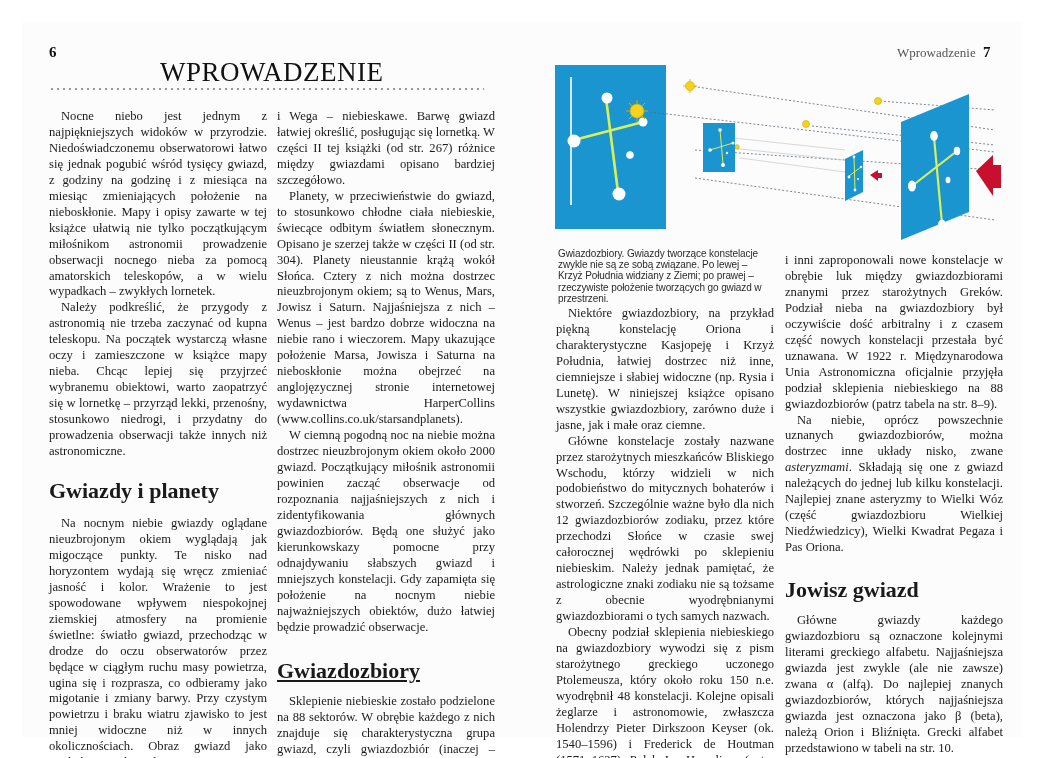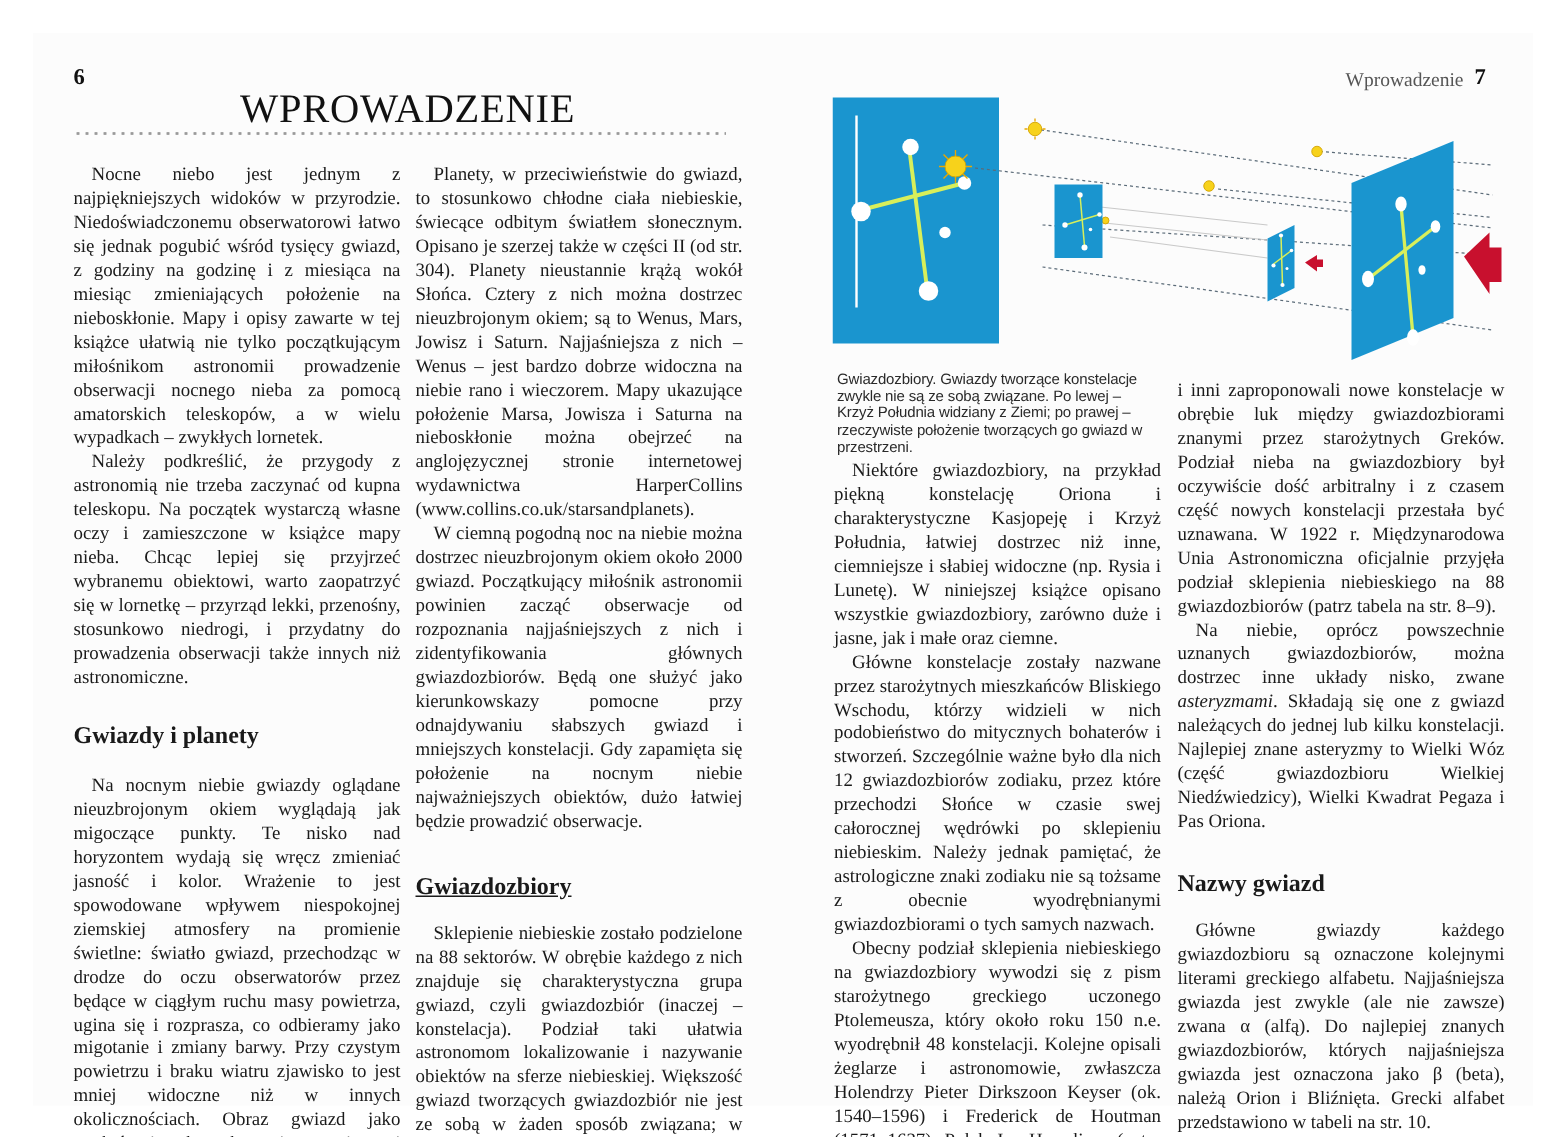--- a/index.html
+++ b/index.html
@@ -14,21 +14,21 @@
   .running-head { position: absolute; left: 897px; top: 45px; font-size: 13px; color: #555; }
 
   .chapter-title { position: absolute; left: 160px; top: 57px; font-size: 27px; letter-spacing: 0.5px; color: #111; font-weight: normal; }
   .dotted-rule { position: absolute; left: 49px; top: 88px; width: 435px; height: 2px;
     background-image: radial-gradient(circle, #9a9a9a 0.9px, transparent 1.1px);
     background-size: 6px 2px; background-repeat: repeat-x; }
 
   .col { position: absolute; font-size: 12.6px; line-height: 15.95px; text-align: justify; hyphens: manual; }
   .col p { text-indent: 12px; }
   .col p.first { text-indent: 12px; }
-  .col h2 { font-size: 16px; font-weight: bold; text-indent: 0; line-height: 20px; margin: 0; }
+  .col h2 { font-size: 22px; font-weight: bold; text-indent: 0; line-height: 20px; margin: 0; }
 
   .col1 { left: 49px; top: 109px; width: 218px; }
   .col2 { left: 277px; top: 109px; width: 218px; }
   .col3 { left: 556px; top: 306px; width: 218px; }
   .col4 { left: 785px; top: 253px; width: 218px; }
 
   .caption { position: absolute; left: 558px; top: 248px; width: 215px; font-family: "Liberation Sans", "DejaVu Sans", sans-serif;
     font-size: 10px; line-height: 11.2px; color: #2a2a2a; font-stretch: condensed; letter-spacing: -0.1px; }
 
   .figure { position: absolute; left: 555px; top: 60px; width: 460px; height: 185px; }
@@ -46,20 +46,21 @@
 
 <div class="col col1">
   <p class="first">Nocne niebo jest jednym z najpiękniejszych widoków w przyrodzie. Niedoświadczonemu obserwatorowi łatwo się jednak pogubić wśród tysięcy gwiazd, z godziny na godzinę i z miesiąca na miesiąc zmieniających położenie na nieboskłonie. Mapy i opisy zawarte w tej książce ułatwią nie tylko początkującym miłośnikom astronomii prowadzenie obserwacji nocnego nieba za pomocą amatorskich teleskopów, a w wielu wypadkach – zwykłych lornetek.</p>
   <p>Należy podkreślić, że przygody z astronomią nie trzeba zaczynać od kupna teleskopu. Na początek wystarczą własne oczy i zamieszczone w książce mapy nieba. Chcąc lepiej się przyjrzeć wybranemu obiektowi, warto zaopatrzyć się w lornetkę – przyrząd lekki, przenośny, stosunkowo niedrogi, i przydatny do prowadzenia obserwacji także innych niż astronomiczne.</p>
   <h2 style="margin-top:21px;margin-bottom:15px;">Gwiazdy i planety</h2>
   <p>Na nocnym niebie gwiazdy oglądane nieuzbrojonym okiem wyglądają jak migoczące punkty. Te nisko nad horyzontem wydają się wręcz zmieniać jasność i kolor. Wrażenie to jest spowodowane wpływem niespokojnej ziemskiej atmosfery na promienie świetlne: światło gwiazd, przechodząc w drodze do oczu obserwatorów przez będące w ciągłym ruchu masy powietrza, ugina się i rozprasza, co odbieramy jako migotanie i zmiany barwy. Przy czystym powietrzu i braku wiatru zjawisko to jest mniej widoczne niż w innych okolicznościach. Obraz gwiazd jako punktów jest konsekwencją ograniczonej rozdzielczości ludzkiego oka; w rzeczywistości są to świecące kule rozgrzanego gazu, takie jak nasze Słońce.</p>
 
 </div>
 
 <div class="col col2">
+  <p style="text-indent:0">i Wega – niebieskawe. Barwę gwiazd łatwiej określić, posługując się lornetką. W części II tej książki (od str. 267) różnice między gwiazdami opisano bardziej szczegółowo.</p>
   <p>Planety, w przeciwieństwie do gwiazd, to stosunkowo chłodne ciała niebieskie, świecące odbitym światłem słonecznym. Opisano je szerzej także w części II (od str. 304). Planety nieustannie krążą wokół Słońca. Cztery z nich można dostrzec nieuzbrojonym okiem; są to Wenus, Mars, Jowisz i Saturn. Najjaśniejsza z nich – Wenus – jest bardzo dobrze widoczna na niebie rano i wieczorem. Mapy ukazujące położenie Marsa, Jowisza i Saturna na nieboskłonie można obejrzeć na anglojęzycznej stronie internetowej wydawnictwa HarperCollins (www.collins.co.uk/starsandplanets).</p>
   <p>W ciemną pogodną noc na niebie można dostrzec nieuzbrojonym okiem około 2000 gwiazd. Początkujący miłośnik astronomii powinien zacząć obserwacje od rozpoznania najjaśniejszych z nich i zidentyfikowania głównych gwiazdozbiorów. Będą one służyć jako kierunkowskazy pomocne przy odnajdywaniu słabszych gwiazd i mniejszych konstelacji. Gdy zapamięta się położenie na nocnym niebie najważniejszych obiektów, dużo łatwiej będzie prowadzić obserwacje.</p>
   <h2 style="margin-top:26px;margin-bottom:13px;text-decoration:underline;">Gwiazdozbiory</h2>
   <p>Sklepienie niebieskie zostało podzielone na 88 sektorów. W obrębie każdego z nich znajduje się charakterystyczna grupa gwiazd, czyli gwiazdozbiór (inaczej – konstelacja). Podział taki ułatwia astronomom lokalizowanie i nazywanie obiektów na sferze niebieskiej. Większość gwiazd tworzących gwiazdozbiór nie jest ze sobą w żaden sposób związana; w rzeczywistości mogą się one znajdować w bardzo różnych odległościach od Ziemi. Gdy astronomowie mówią, że jakiś obiekt leży „w” danym gwiazdozbiorze, znaczy to jedynie, że znajduje się on w sektorze nieba zajmowanym przez tę konstelację.</p>
 </div>
 
 <div class="running-head">Wprowadzenie</div>
 <div class="page-num right">7</div>
 
 <svg class="figure" viewBox="0 0 460 185" width="460" height="185">
@@ -154,16 +155,16 @@
 <div class="col col3">
   <p>Niektóre gwiazdozbiory, na przykład piękną konstelację Oriona i charakterystyczne Kasjopeję i Krzyż Południa, łatwiej dostrzec niż inne, ciemniejsze i słabiej widoczne (np. Rysia i Lunetę). W niniejszej książce opisano wszystkie gwiazdozbiory, zarówno duże i jasne, jak i małe oraz ciemne.</p>
   <p>Główne konstelacje zostały nazwane przez starożytnych mieszkańców Bliskiego Wschodu, którzy widzieli w nich podobieństwo do mitycznych bohaterów i stworzeń. Szczególnie ważne było dla nich 12 gwiazdozbiorów zodiaku, przez które przechodzi Słońce w czasie swej całorocznej wędrówki po sklepieniu niebieskim. Należy jednak pamiętać, że astrologiczne znaki zodiaku nie są tożsame z obecnie wyodrębnianymi gwiazdozbiorami o tych samych nazwach.</p>
   <p>Obecny podział sklepienia niebieskiego na gwiazdozbiory wywodzi się z pism starożytnego greckiego uczonego Ptolemeusza, który około roku 150 n.e. wyodrębnił 48 konstelacji. Kolejne opisali żeglarze i astronomowie, zwłaszcza Holendrzy Pieter Dirkszoon Keyser (ok. 1540–1596) i Frederick de Houtman (1571–1627), Polak Jan Heweliusz (patrz str. 166) i Francuz Nicolas Louis de Lacaille (patrz str. 216).</p>
 
 </div>
 
 <div class="col col4">
   <p style="text-indent:0">i inni zaproponowali nowe konstelacje w obrębie luk między gwiazdozbiorami znanymi przez starożytnych Greków. Podział nieba na gwiazdozbiory był oczywiście dość arbitralny i z czasem część nowych konstelacji przestała być uznawana. W 1922 r. Międzynarodowa Unia Astronomiczna oficjalnie przyjęła podział sklepienia niebieskiego na 88 gwiazdozbiorów (patrz tabela na str. 8–9).</p>
   <p><span>Na niebie, oprócz powszechnie uznanych gwiazdozbiorów, można dostrzec inne układy nisko, zwane </span><em>asteryzmami</em><span>. Składają się one z gwiazd należących do jednej lub kilku konstelacji. Najlepiej znane asteryzmy to Wielki Wóz (część gwiazdozbioru Wielkiej Niedźwiedzicy), Wielki Kwadrat Pegaza i Pas Oriona.</span></p>
-  <h2 style="margin-top:24px;margin-bottom:13px;">Nazwy gwiazd</h2>
+  <h2 style="margin-top:24px;margin-bottom:13px;">Jowisz gwiazd</h2>
   <p>Główne gwiazdy każdego gwiazdozbioru są oznaczone kolejnymi literami greckiego alfabetu. Najjaśniejsza gwiazda jest zwykle (ale nie zawsze) zwana α (alfą). Do najlepiej znanych gwiazdozbiorów, których najjaśniejsza gwiazda jest oznaczona jako β (beta), należą Orion i Bliźnięta. Grecki alfabet przedstawiono w tabeli na str. 10.</p>
   <p>Istnieje też pewna niekonsekwencja w oznaczeniu gwiazd dwóch konstelacji nieba południowego – Żagla i Rufy, które niegdyś łączono z Kilem w wielki gwiazdozbiór Argo, symbolizujący okręt mitycznych Argonautów. Wskutek podziału Argo na trzy mniejsze konstelacje, Żagiel i Rufa</p>
 </div>
 
 </body></html>

